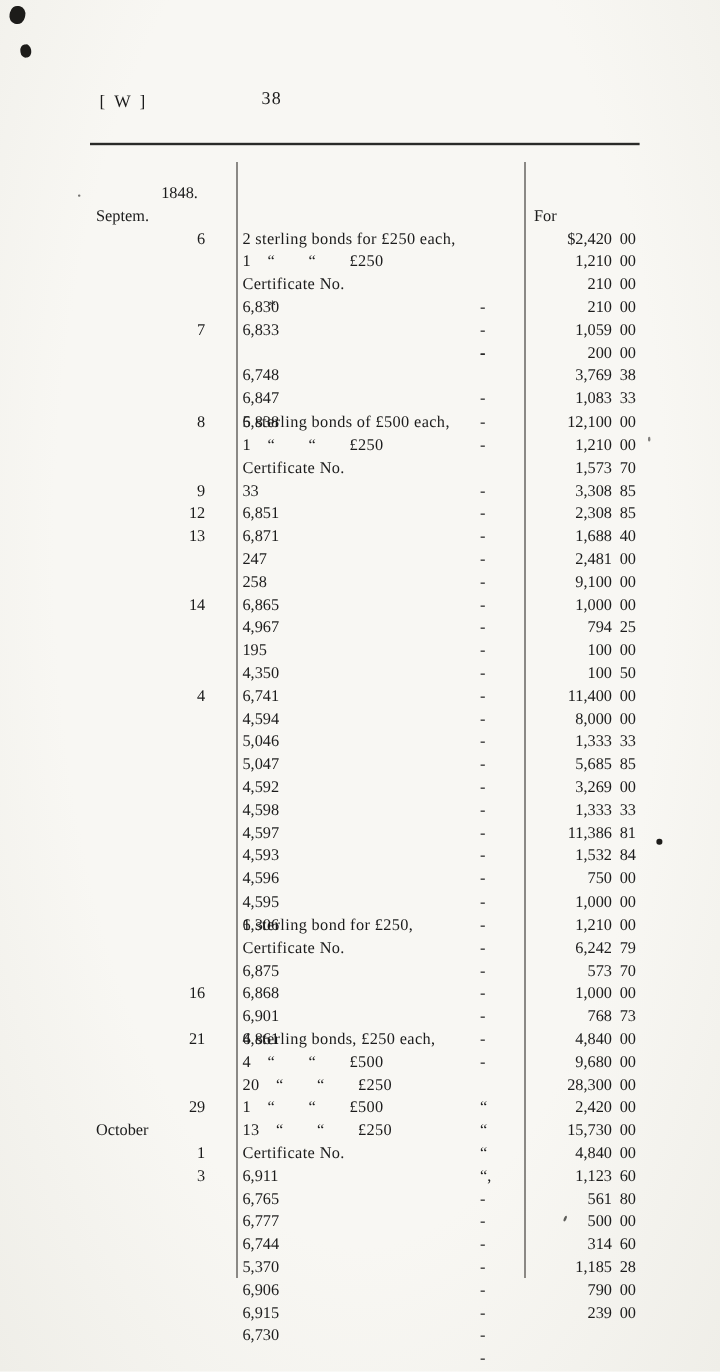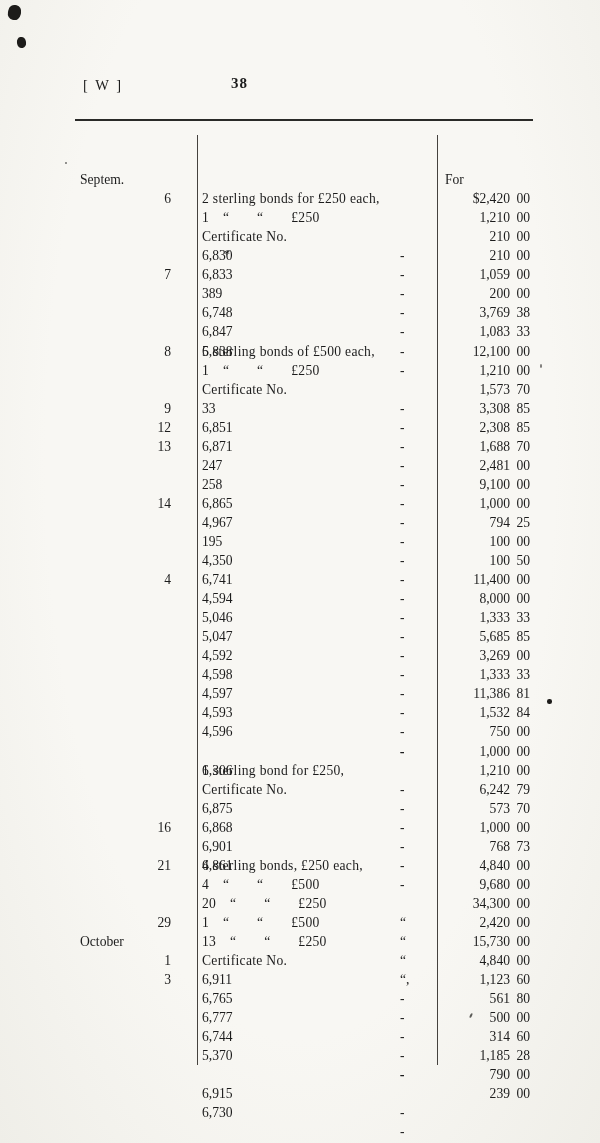--- a/index.html
+++ b/index.html
@@ -9,21 +9,21 @@
     background:
       radial-gradient(ellipse at 50% 40%, #f8f7f3 60%, #efeee8 100%);
     font-family:"Liberation Serif","DejaVu Serif",serif;
     color:#1c1c1c;
     overflow:hidden;
   }
   .sheet { position:absolute; inset:0; }
 
   
   .hdr-left { position:absolute; left:83px; top:77px; font-size:14.5px; letter-spacing:2px; }
-  .hdr-page { position:absolute; left:231px; top:75px; font-size:15px; letter-spacing:1px;font-weight:bold; }
+  .hdr-page { position:absolute; left:218px; top:75px; font-size:15px; letter-spacing:1px; }
 
   
   .toprule { position:absolute; left:75px; top:119px; width:458px; height:2px; background:#2a2a28; }
 
   
   .table { position:absolute; left:75px; top:132px; width:458px; }
   .vline { position:absolute; top:3px; bottom:0; width:1px; background:#45423e; }
   .v1 { left:122px; }
   .v2 { left:362px; }
 
@@ -74,20 +74,23 @@
   <div class="hdr-left">[ W ]</div>
   <div class="hdr-page">38</div>
 
   <div class="toprule"></div>
 
   <div class="table">
     <div class="vline v1"></div>
     <div class="vline v2"></div>
 
     <div class="row yearrow">
+      <div class="c date">
+        <span>1848.</span>
+      </div>
       <div class="c desc"></div>
       <div class="c amt-cell"></div>
     </div>
 
     <div id="rows">
   <div class="row">
     <div class="c date">
       <span class="month">Septem.</span>
       <span class="day">6</span>
     </div>
@@ -155,21 +158,20 @@
   </div>
 
   <div class="row">
     <div class="c date">
       <span class="month"></span>
       <span class="day">7</span>
     </div>
     <div class="c desc">
       <span class="dmark"></span>
       <span class="dtext"></span>
-      <span class="dnum">389</span>
       <span class="tail">-</span>
     </div>
     <div class="c amt-cell">
       <span class="forlbl"></span>
       <span class="amt">1,059 00</span>
     </div>
   </div>
 
   <div class="row">
     <div class="c date">
@@ -313,21 +315,21 @@
       <span class="day">13</span>
     </div>
     <div class="c desc">
       <span class="dmark"></span>
       <span class="dtext"></span>
       <span class="dnum">247</span>
       <span class="tail">-</span>
     </div>
     <div class="c amt-cell">
       <span class="forlbl"></span>
-      <span class="amt">1,688 70</span>
+      <span class="amt">1,688 40</span>
     </div>
   </div>
 
   <div class="row">
     <div class="c date">
       <span class="month"></span>
       <span class="day"></span>
     </div>
     <div class="c desc">
       <span class="dmark"></span>
@@ -563,20 +565,21 @@
   </div>
 
   <div class="row">
     <div class="c date">
       <span class="month"></span>
       <span class="day"></span>
     </div>
     <div class="c desc">
       <span class="dmark"></span>
       <span class="dtext"></span>
+      <span class="dnum">4,595</span>
       <span class="tail">-</span>
     </div>
     <div class="c amt-cell">
       <span class="forlbl"></span>
       <span class="amt">750 00</span>
     </div>
   </div>
 
   <div class="row">
     <div class="c date">
@@ -720,21 +723,21 @@
       <span class="day"></span>
     </div>
     <div class="c desc">
       <span class="dmark"></span>
       <span class="dtext">20 “  “  £250</span>
       <span class="dnum"></span>
       <span class="tail">“</span>
     </div>
     <div class="c amt-cell">
       <span class="forlbl"></span>
-      <span class="amt">34,300 00</span>
+      <span class="amt">28,300 00</span>
     </div>
   </div>
 
   <div class="row">
     <div class="c date">
       <span class="month"></span>
       <span class="day">29</span>
     </div>
     <div class="c desc">
       <span class="dmark"></span>
@@ -851,20 +854,21 @@
   </div>
 
   <div class="row">
     <div class="c date">
       <span class="month"></span>
       <span class="day"></span>
     </div>
     <div class="c desc">
       <span class="dmark"></span>
       <span class="dtext"></span>
+      <span class="dnum">6,906</span>
       <span class="tail">-</span>
     </div>
     <div class="c amt-cell">
       <span class="forlbl"></span>
       <span class="amt">1,185 28</span>
     </div>
   </div>
 
   <div class="row">
     <div class="c date">

